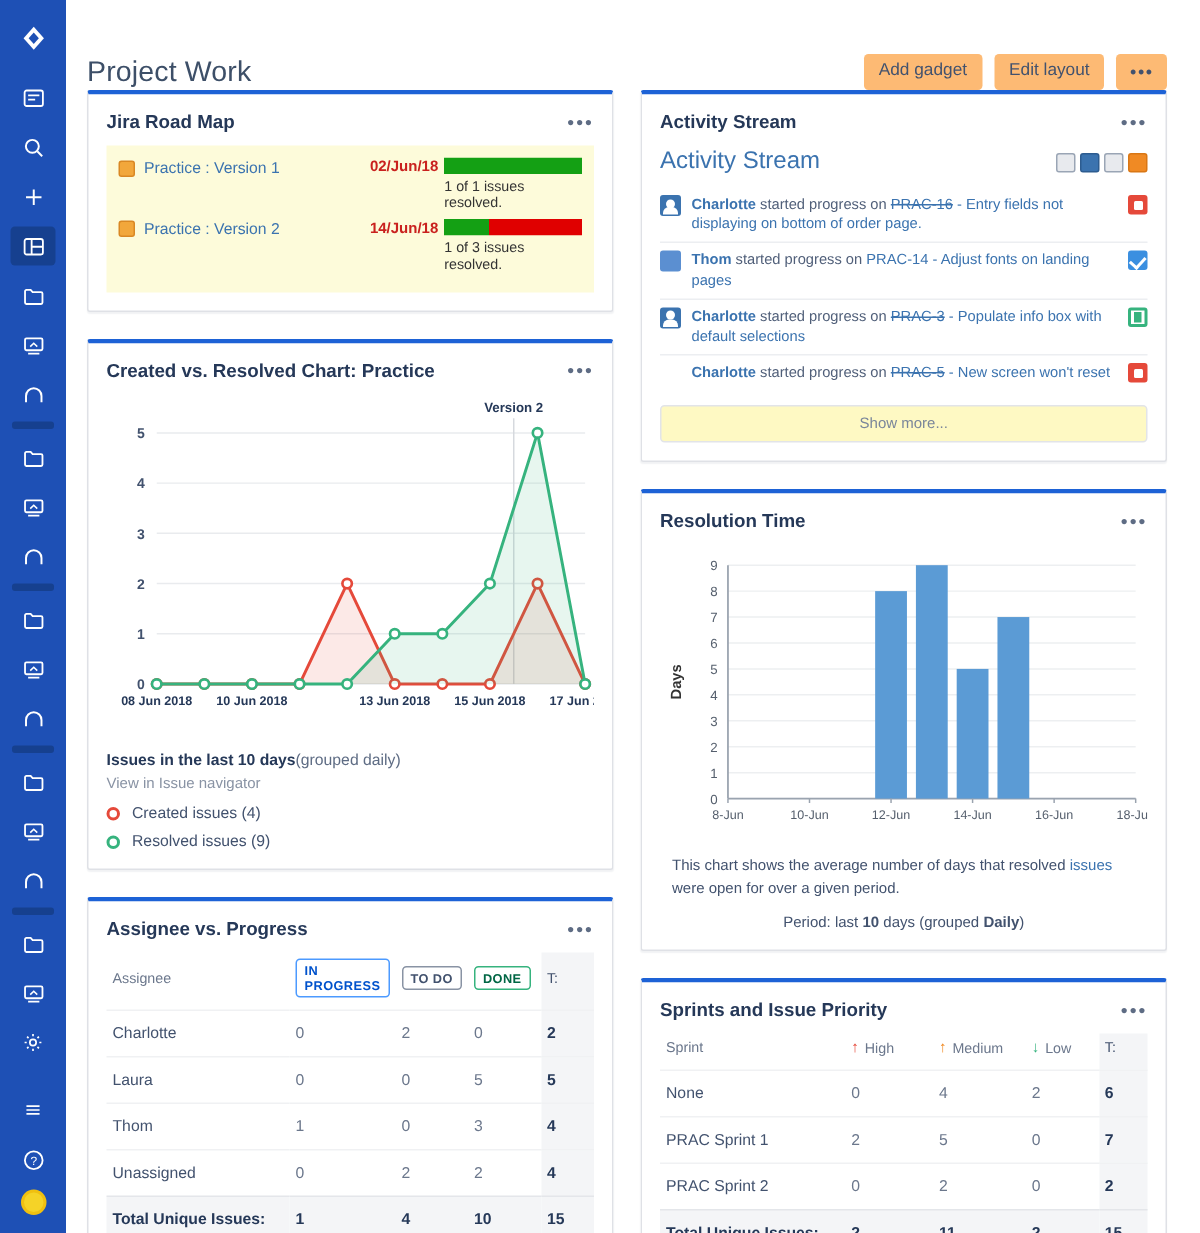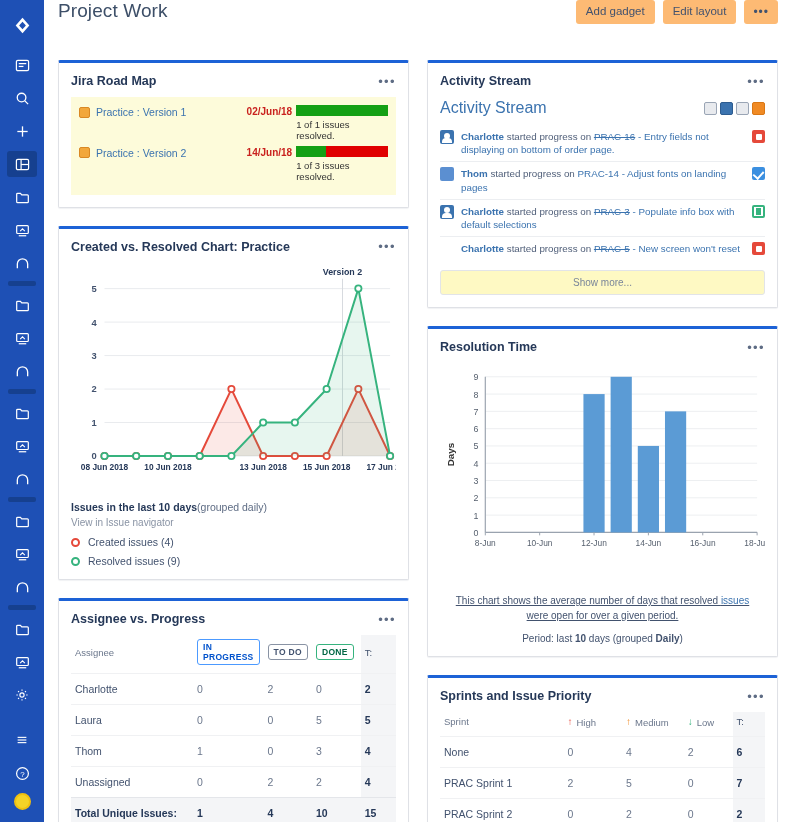--- a/index.html
+++ b/index.html
@@ -38,21 +38,21 @@
   .sb-avatar {
     width:17px; height:17px; border-radius:50%;
     background:#f5d327;
     border:2px solid #f0c010;
     margin-bottom:12px;
   }
 
   
   .main { flex:1 1 auto; height:822px; background:#fff; overflow:hidden; position:relative; }
   .topbar {
-    height:60px; display:flex; align-items:flex-start; justify-content:space-between;
+    height:60px; display:flex; align-items:flex-end; justify-content:space-between;
     padding:0 22px 0 14px;
   }
   .page-title { font-size:19px; font-weight:400; color:#3d4f68; letter-spacing:.1px; }
   .top-actions { display:flex; align-items:center; gap:8px; }
   .btn {
     background:#fdba74; border:none; border-radius:3px;
     font-family:"Liberation Sans", sans-serif;
     font-size:11.5px; color:#42526e; padding:6px 10px; cursor:pointer;
     line-height:1;
   }
@@ -145,21 +145,21 @@
   .chart-svg { display:block; width:100%; }
   .chart-cap { margin-top:8px; }
   .cap-bold { font-size:10.5px; font-weight:bold; color:#253858; }
   .cap-grey { font-size:10.5px; font-weight:normal; color:#5e6c84; }
   .cap-link { font-size:10px; color:#8993a4; display:block; margin-top:2px; }
   .legend { margin-top:8px; display:flex; flex-direction:column; gap:7px; }
   .lg-row { display:flex; align-items:center; gap:8px; font-size:10.5px; color:#42526e; }
   .lg-dot { width:9px; height:9px; border-radius:50%; border:2px solid #e5493a; background:#fff; }
   .lg-dot.green { border-color:#36b37e; }
 
-  .rt-note { font-size:10px; color:#42526e; text-align:center; line-height:1.45; margin-top:24px; padding:0 8px;text-decoration:underline; }
+  .rt-note { font-size:10px; color:#42526e; line-height:1.45; margin-top:1px; padding:0 8px; }
   .rt-period { font-size:10px; color:#42526e; text-align:center; margin-top:10px; }
 
   
   table.gt { width:100%; border-collapse:collapse; font-size:10.5px; }
   table.gt th {
     text-align:left; font-weight:normal; color:#6b778c; font-size:9.5px;
     padding:4px 4px 8px 4px;
   }
   table.gt td {
     padding:9px 4px; color:#6b778c; border-top:1px solid #f0f1f3;

